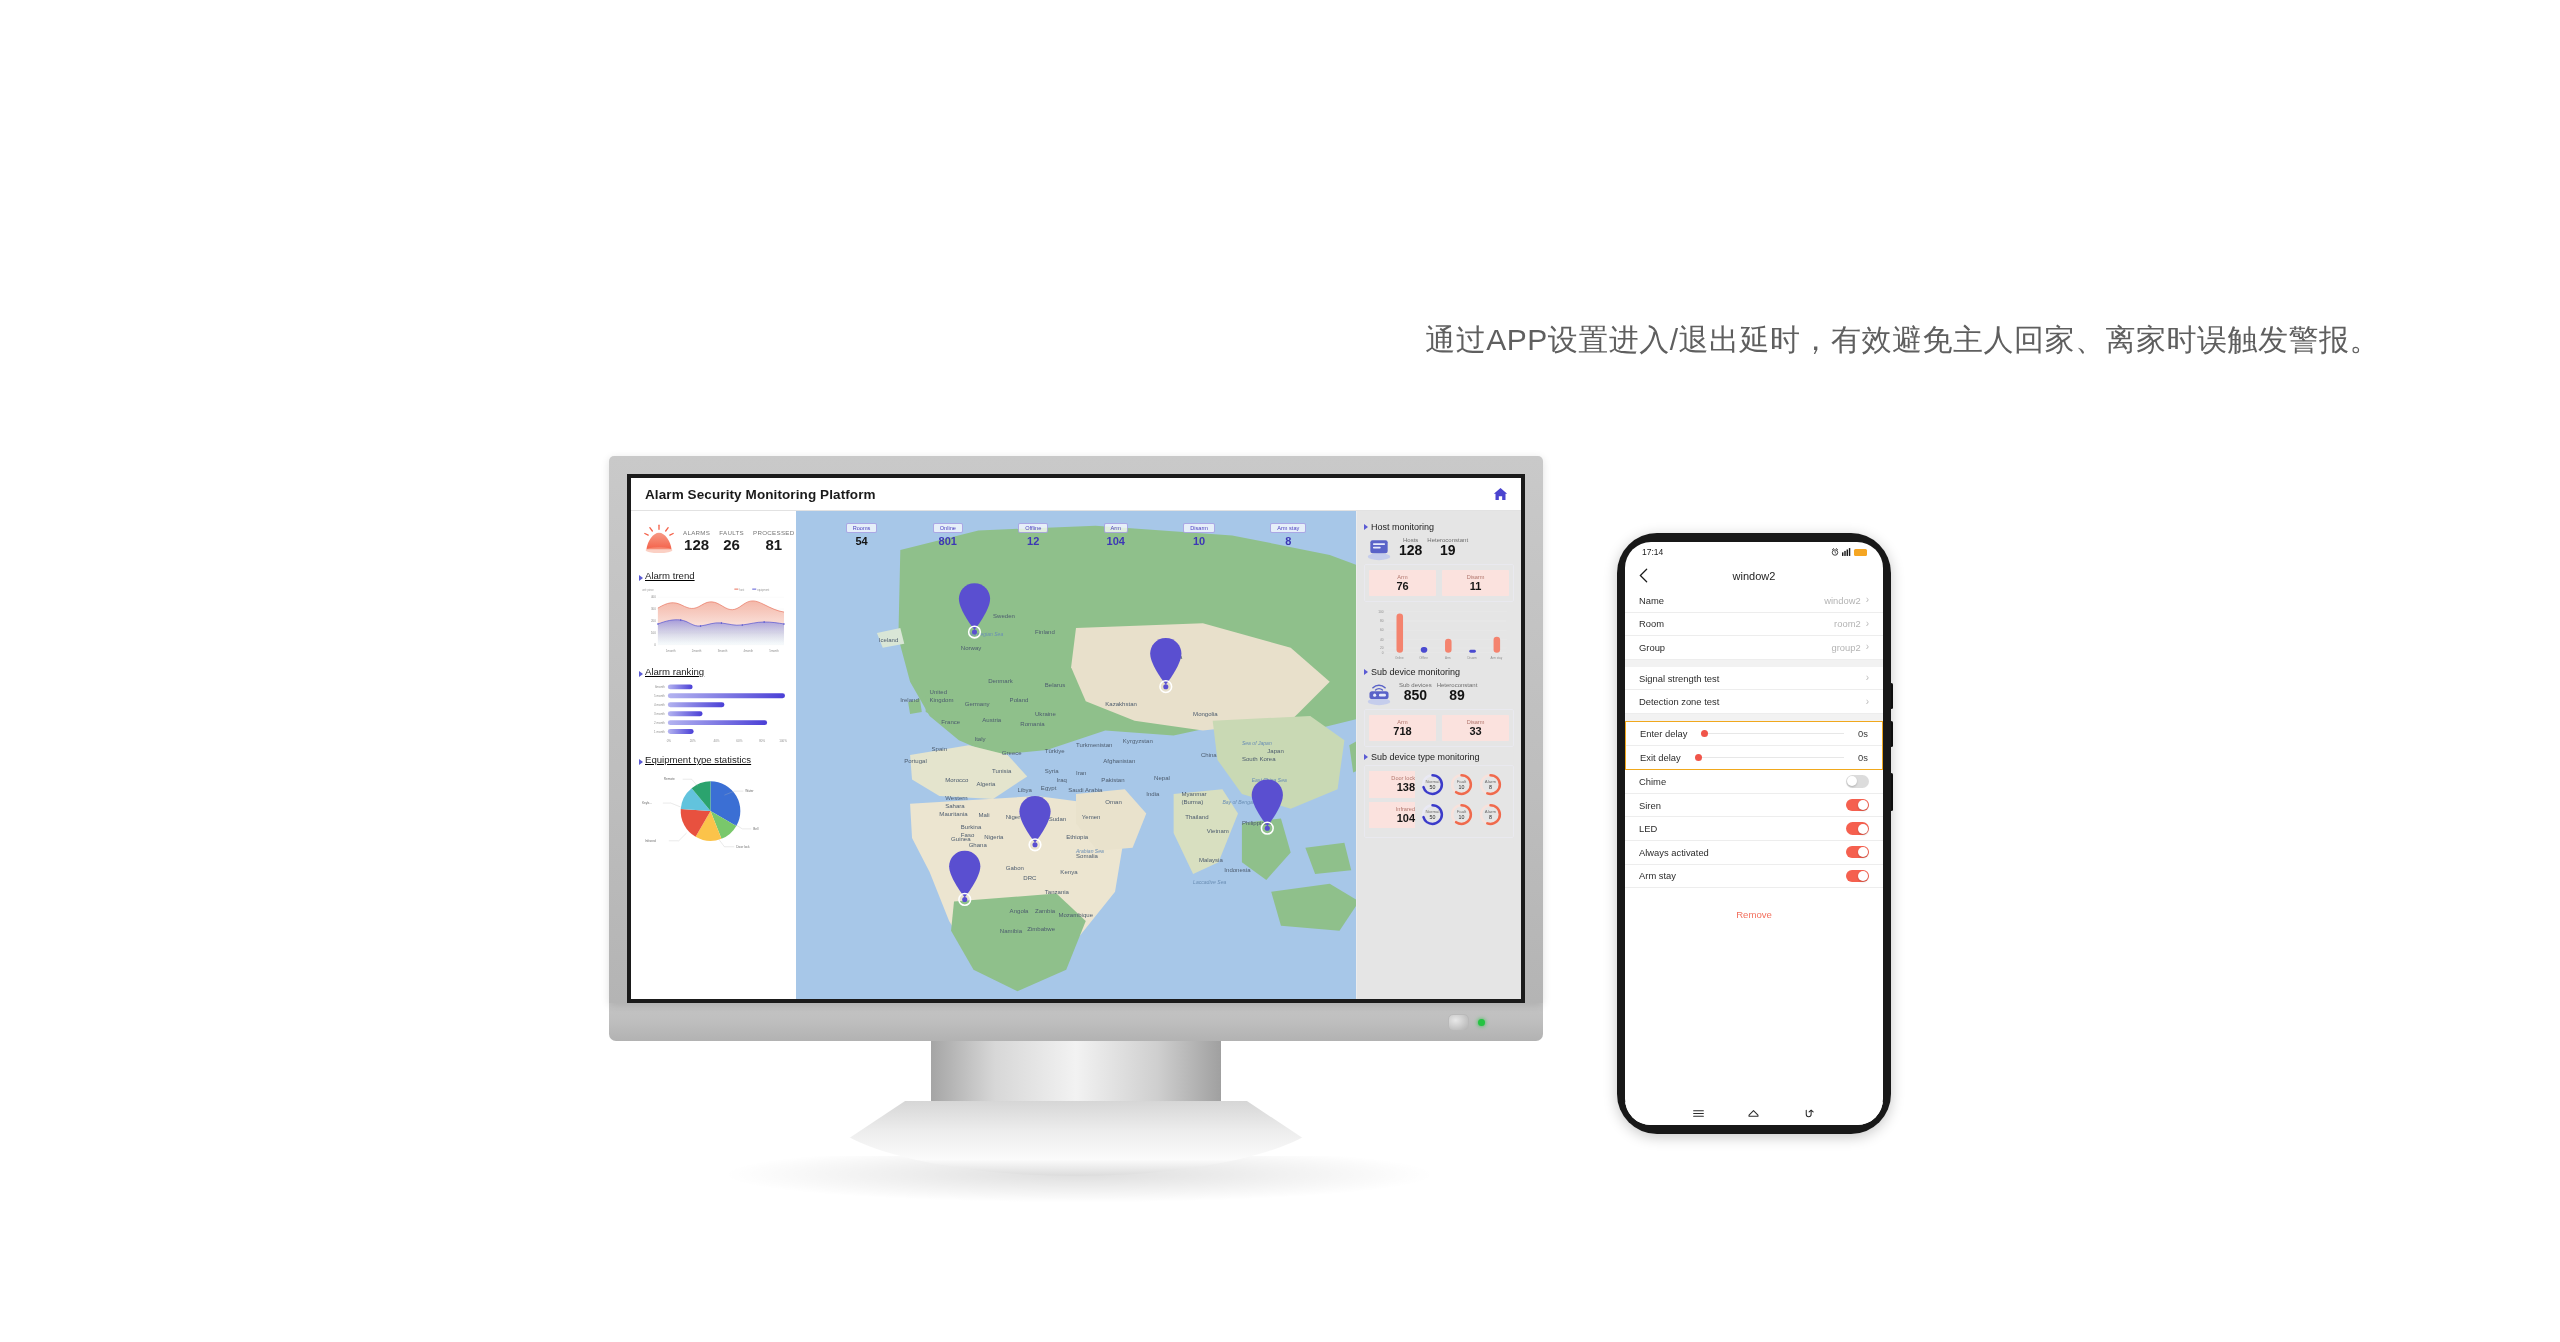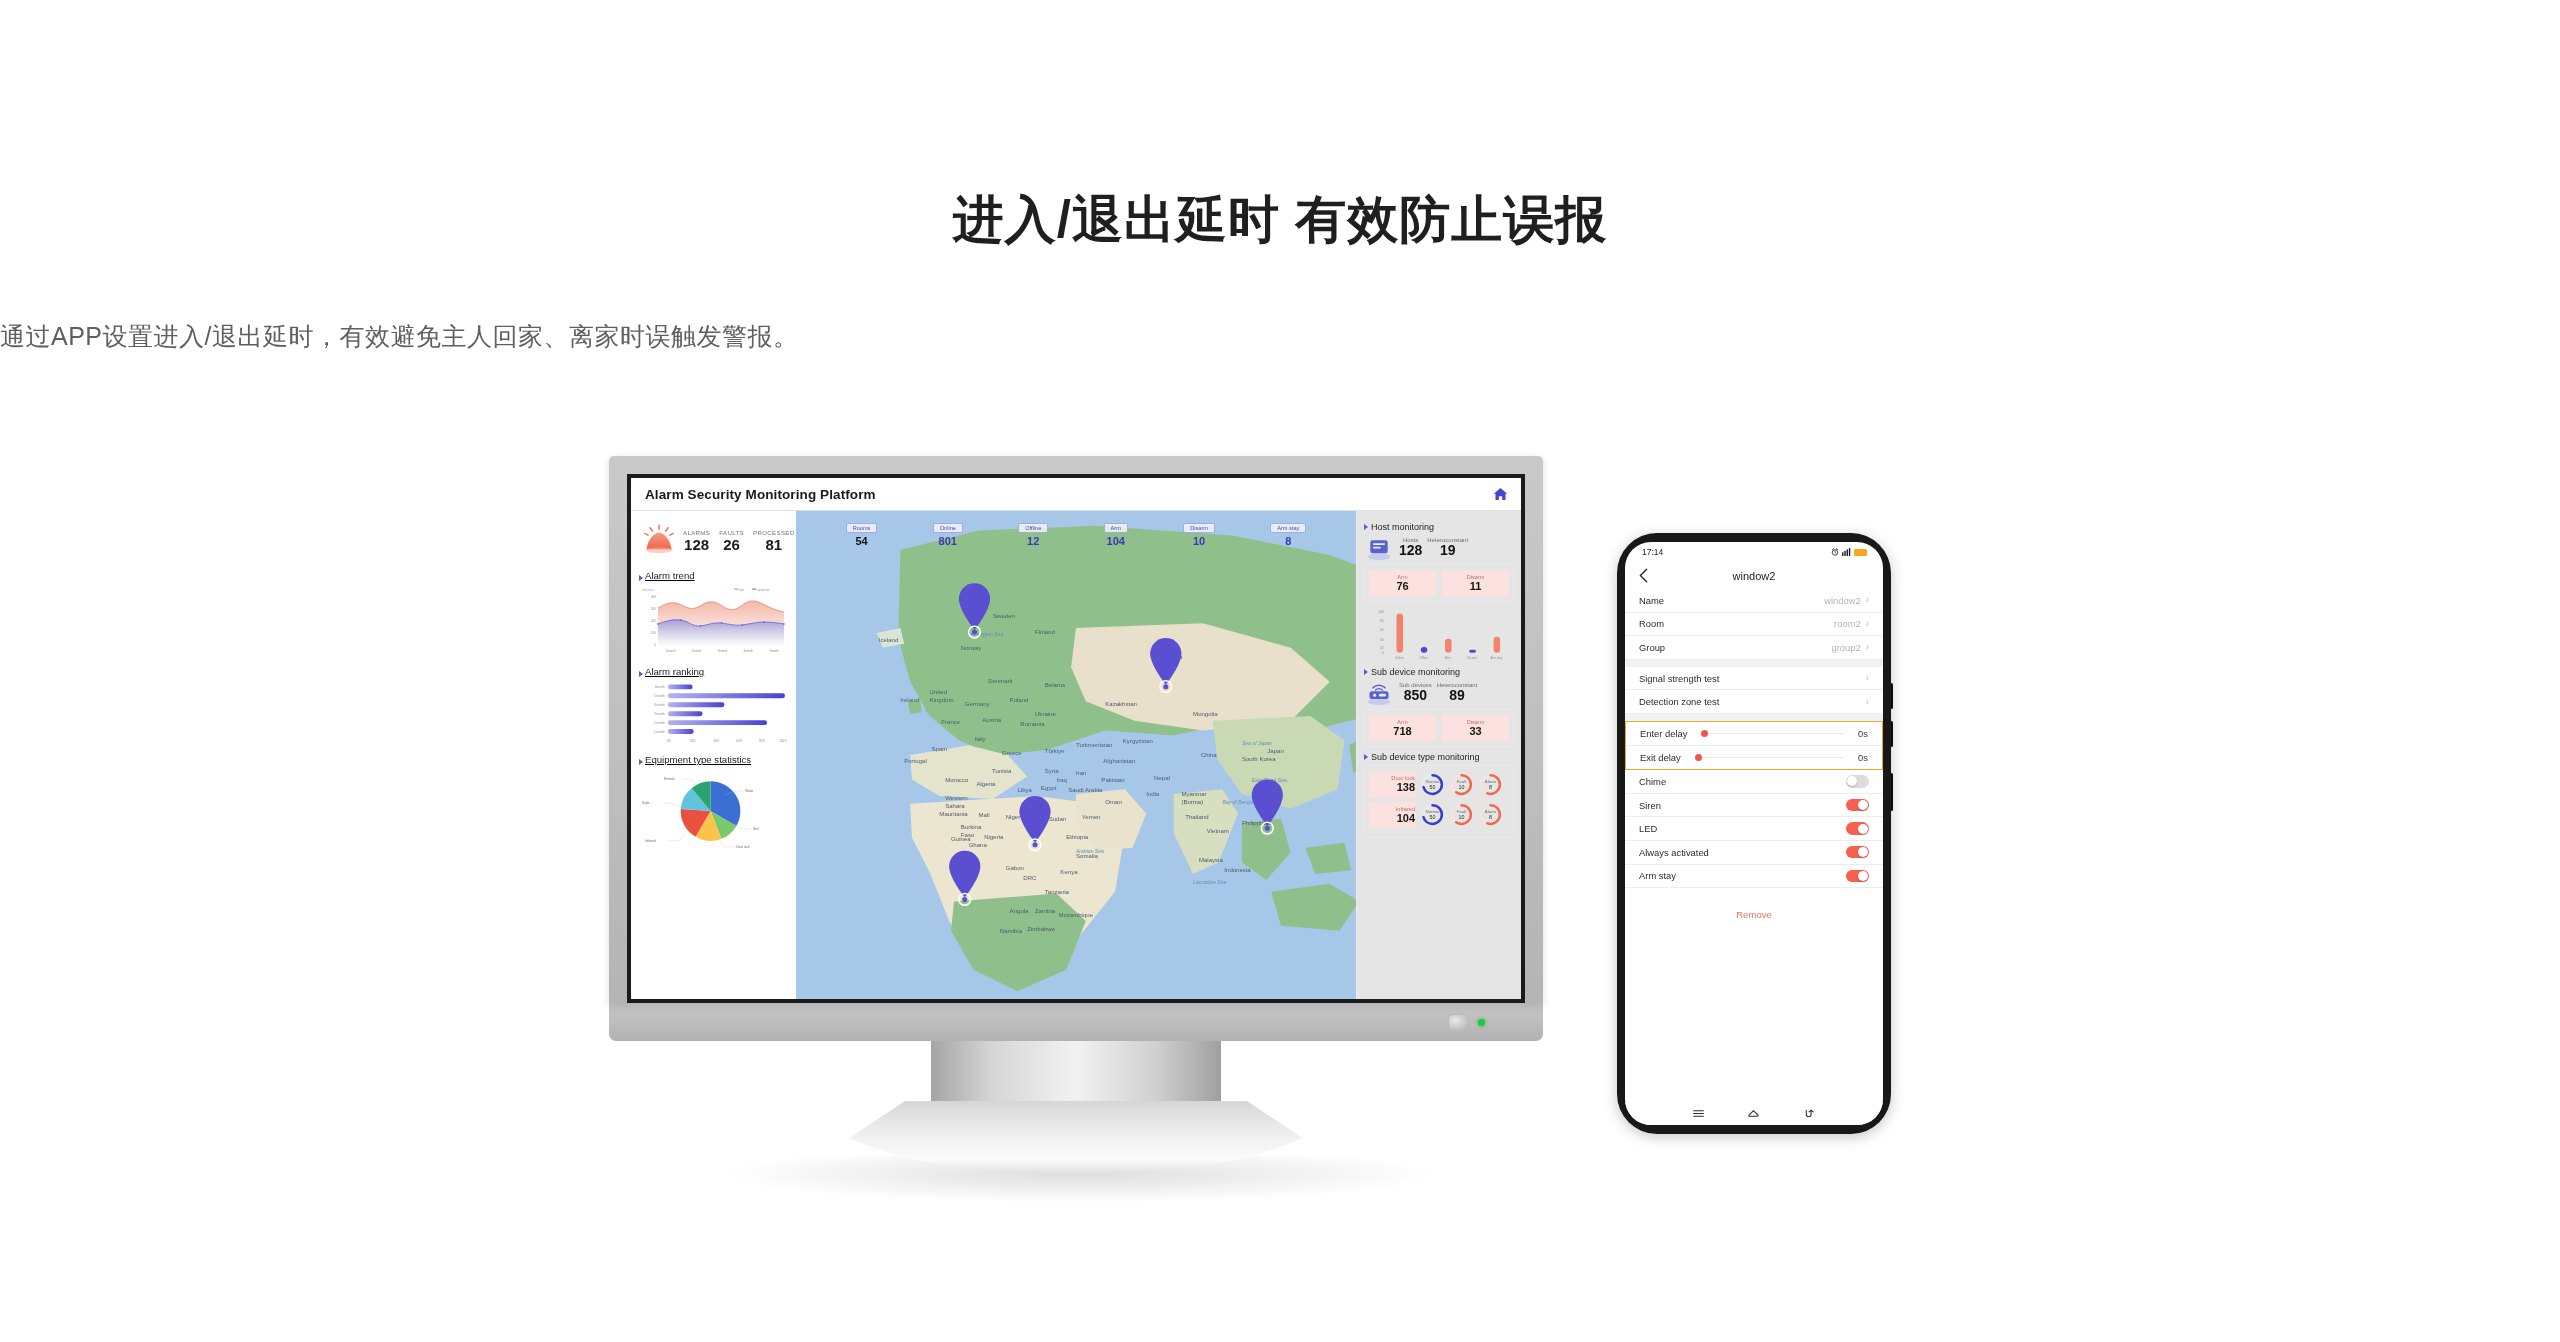--- a/index.html
+++ b/index.html
@@ -13,22 +13,22 @@
 
   
   .hero-title {
     position: absolute; left: 0; top: 186px; width: 2560px;
     text-align: center;
     font-size: 51px; font-weight: 700; color: #1f1f1f;
     letter-spacing: 1px;
   }
   .hero-sub {
     position: absolute; left: 0; top: 320px; width: 2380px;
-    text-align: left;
-    font-size: 25px; font-weight: 400; color: #5f5f5f;
+    text-align: right;
+    font-size: 30px; font-weight: 400; color: #5f5f5f;
     letter-spacing: .5px;
   }
 
   
   .monitor { position: absolute; left: 609px; top: 456px; width: 934px; height: 580px; }
   .monitor-bezel {
     position: absolute; left: 0; top: 0; width: 934px; height: 547px;
     background: linear-gradient(180deg,#c9c9c9 0%,#bdbdbd 62%,#b4b4b4 100%);
     border-radius: 5px 5px 0 0;
     padding: 18px 18px 0 18px;
@@ -179,21 +179,20 @@
   .toggle.off .knob { left: 1.3px; }
   .remove-wrap { text-align: center; padding: 16px 0 0 0; background: #fff; }
   .remove-btn { font-size: 9.6px; color: #f2705e; }
   .sys-nav { height: 23px; display: flex; align-items: center; justify-content: space-around; padding: 0 46px; flex-shrink: 0; background:#fff;}
 </style>
 </head>
 <body>
 
 <div class="page">
 
-  <div class="hero-title">进入/退出延时 有效防止误报</div>
   <div class="hero-sub">通过APP设置进入/退出延时，有效避免主人回家、离家时误触发警报。</div>
 
   <div class="monitor">
     <div class="stand-shadow"></div>
     <div class="stand-neck"></div>
     <div class="stand-base"></div>
 
     <div class="monitor-chin">
       <div class="chin-logo"></div>
       <div class="chin-led"></div>

